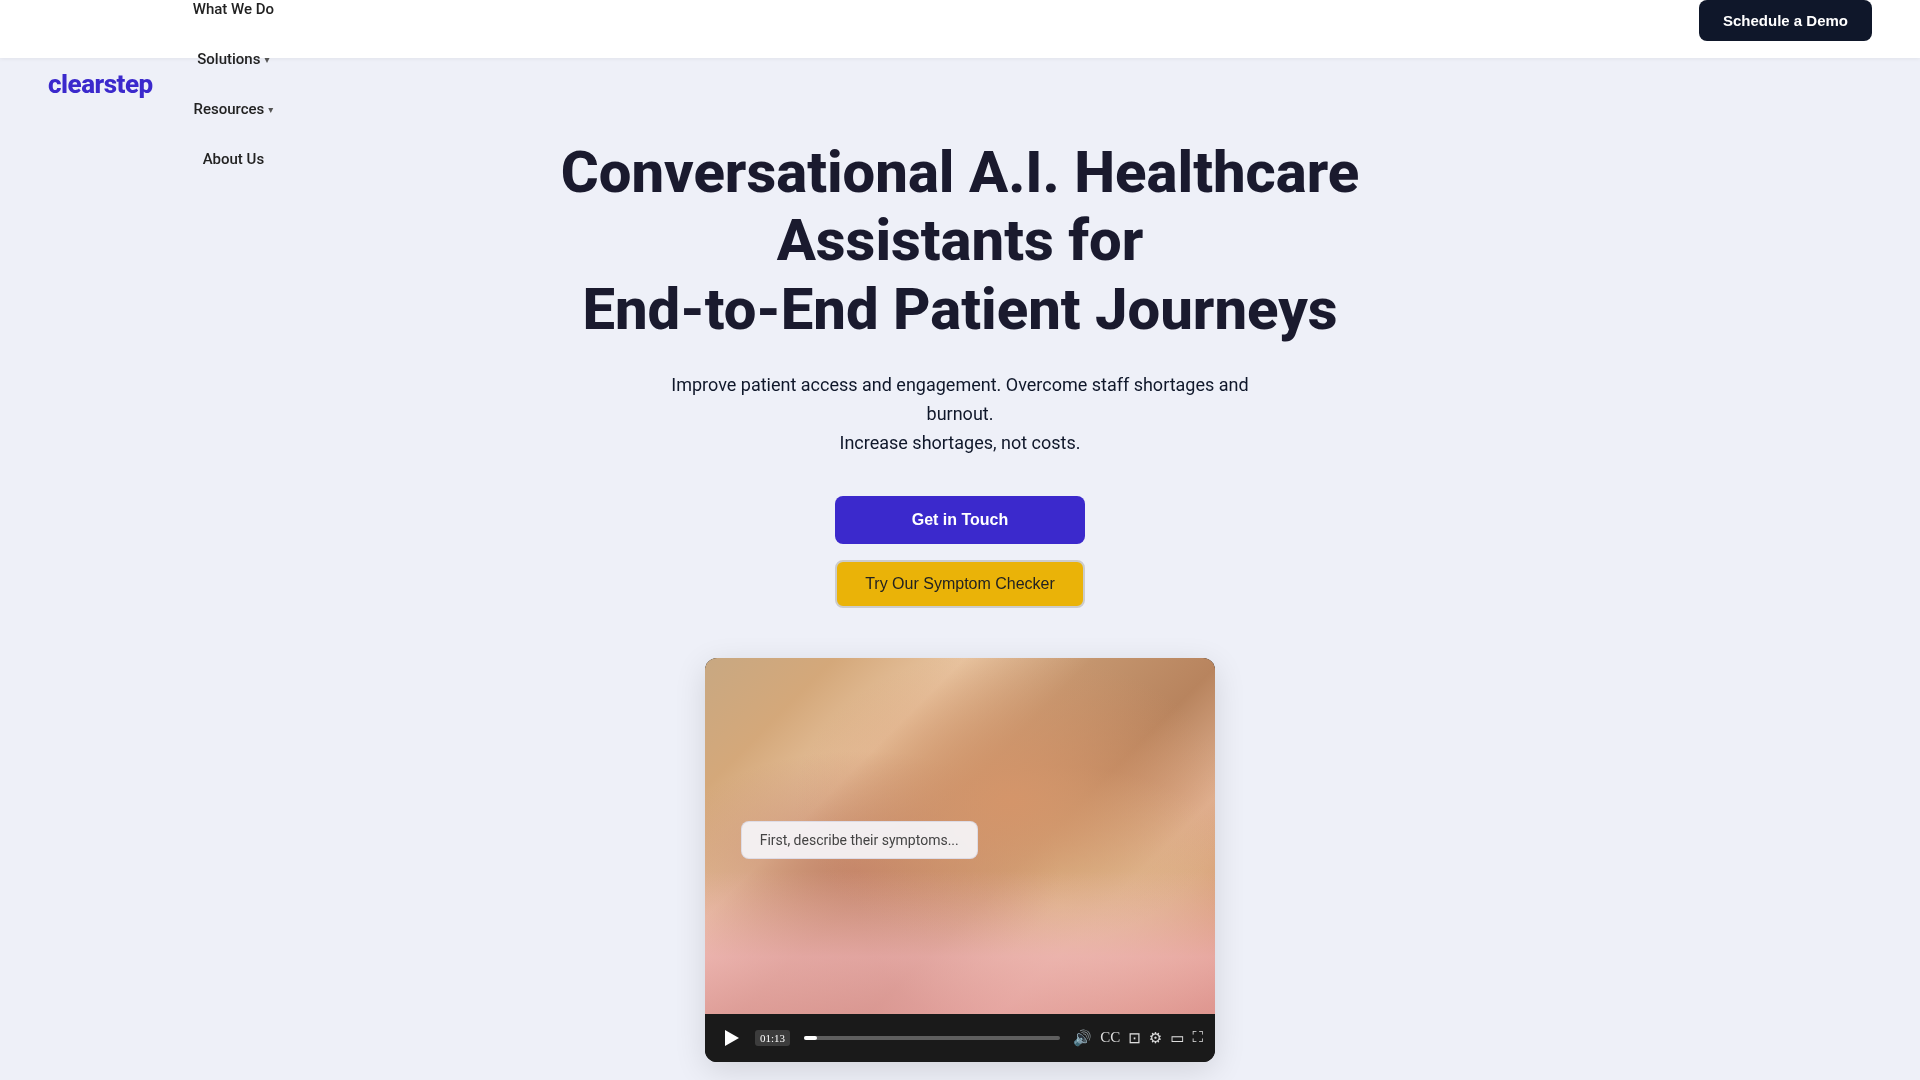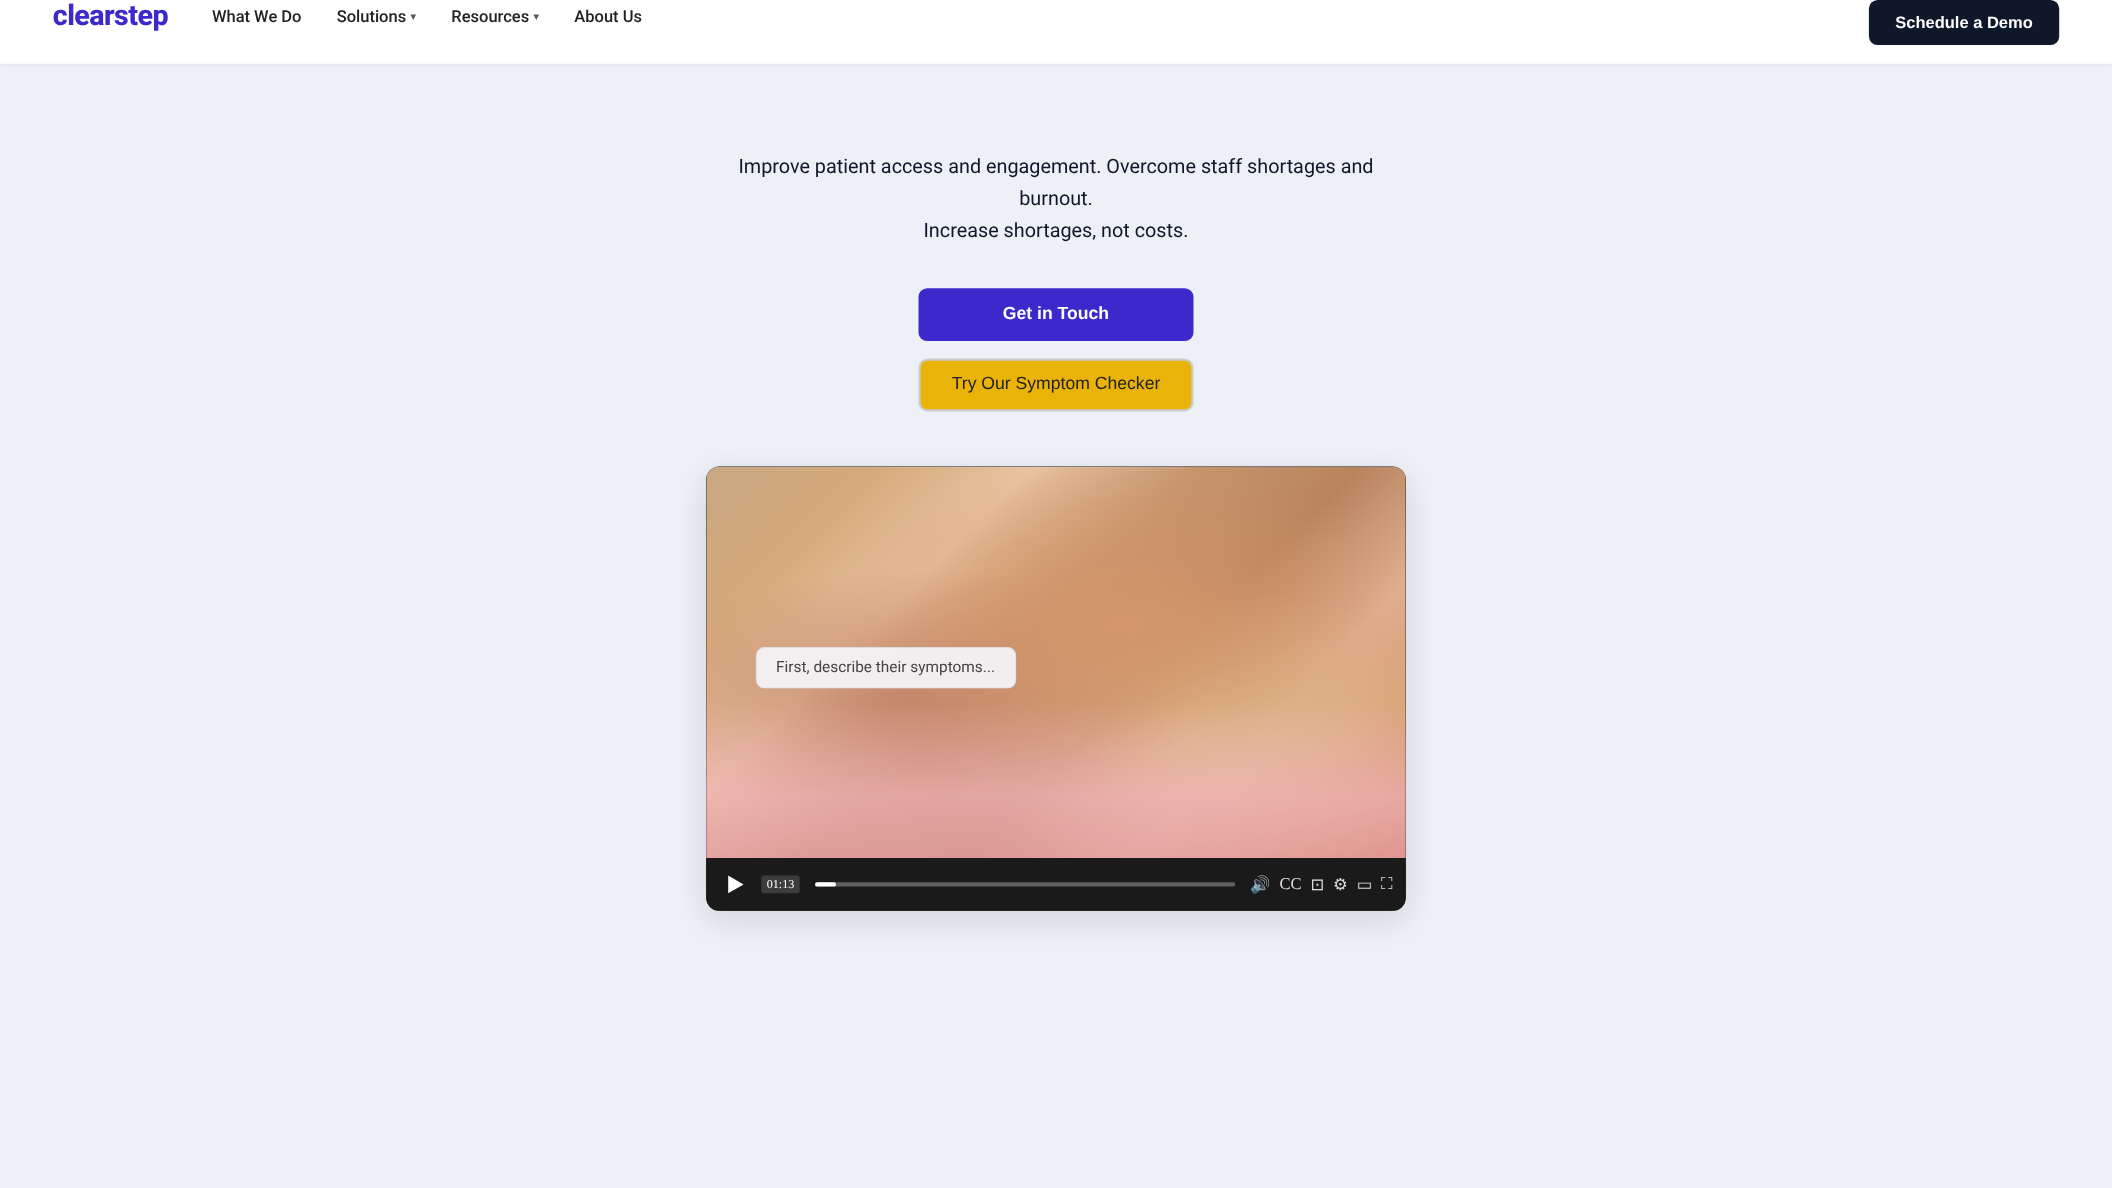--- a/index.html
+++ b/index.html
@@ -40,20 +40,21 @@
       font-weight: 800;
       color: #3b29cc;
       letter-spacing: -0.5px;
     }
 
     .nav-links {
       display: flex;
       align-items: center;
       gap: 32px;
       list-style: none;
+      flex-direction: column;
     }
 
     .nav-links li a {
       text-decoration: none;
       color: #222;
       font-size: 15px;
       font-weight: 500;
       display: flex;
       align-items: center;
       gap: 4px;
@@ -126,21 +127,21 @@
       border: 2px solid #ccc;
       padding: 13px 28px;
       border-radius: 8px;
       font-size: 16px;
       font-weight: 500;
       cursor: pointer;
     }
 
     
     .video-container {
-      width: 636px;
+      width: 510px;
       border-radius: 12px;
       overflow: hidden;
       position: relative;
       box-shadow: 0 8px 32px rgba(0,0,0,0.12);
       background: #000;
     }
 
     .video-frame {
       width: 100%;
       height: 356px;
@@ -298,20 +299,24 @@
         <a href="#">
           <span>About Us</span>
         </a>
       </li>
     </ul>
   </div>
   <button class="schedule-btn">Schedule a Demo</button>
 </nav>
 
 <section class="hero">
+  <h1 class="hero-title">
+    <span>Conversational A.I. Healthcare Assistants for</span><br>
+    <span>End-to-End Patient Journeys</span>
+  </h1>
 
   <p class="hero-subtitle">
     <span>Improve patient access and engagement. Overcome staff shortages and burnout.</span><br>
     <span>Increase shortages, not costs.</span>
   </p>
 
   <div class="hero-buttons">
     <button class="btn-primary">Get in Touch</button>
     <button class="btn-secondary">Try Our Symptom Checker</button>
   </div>

